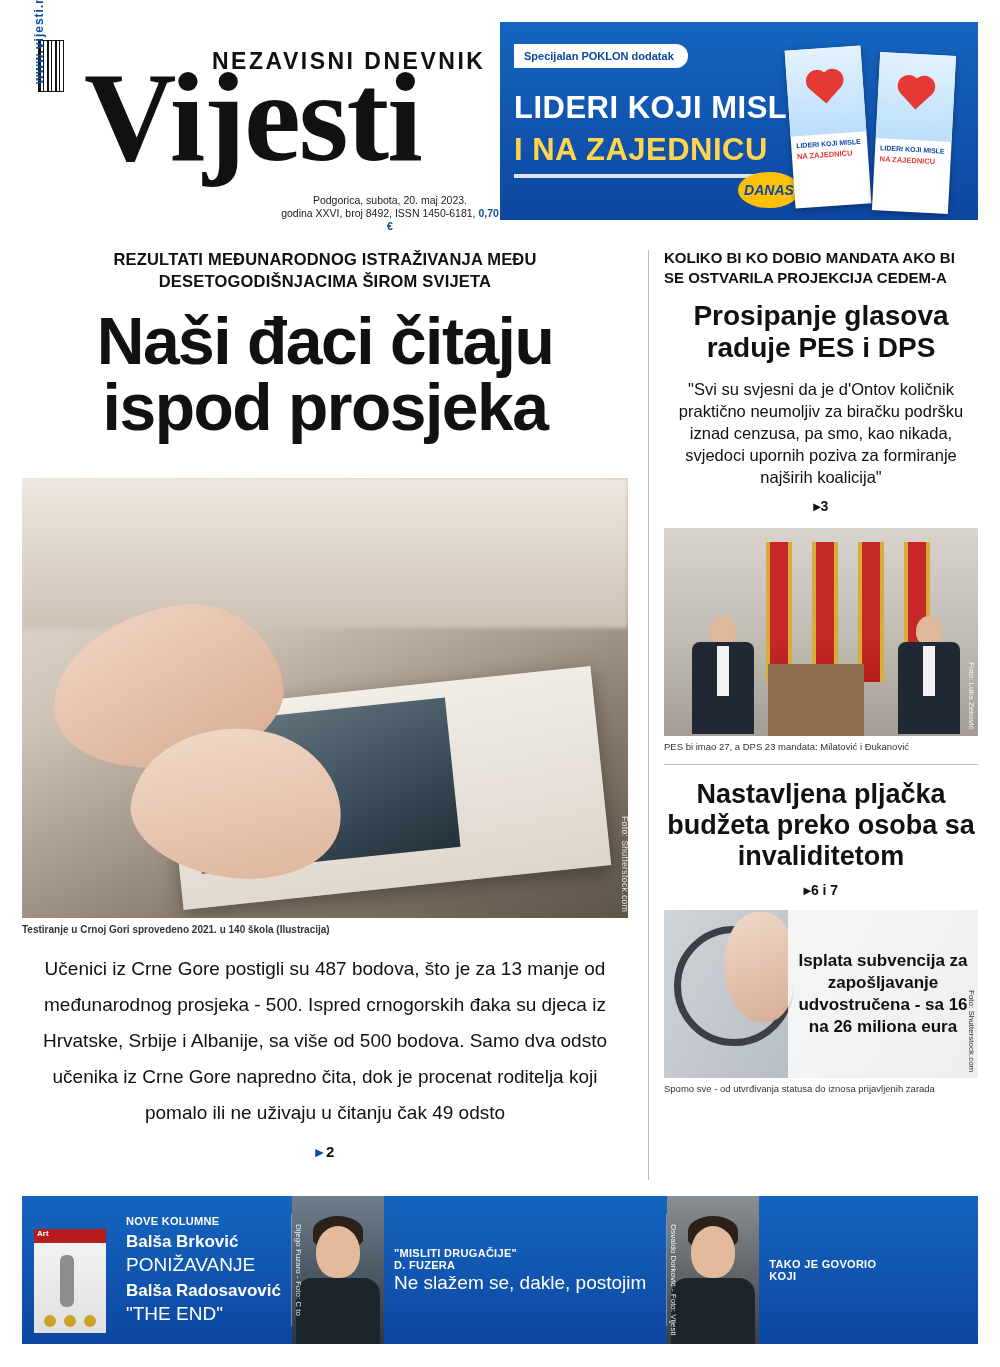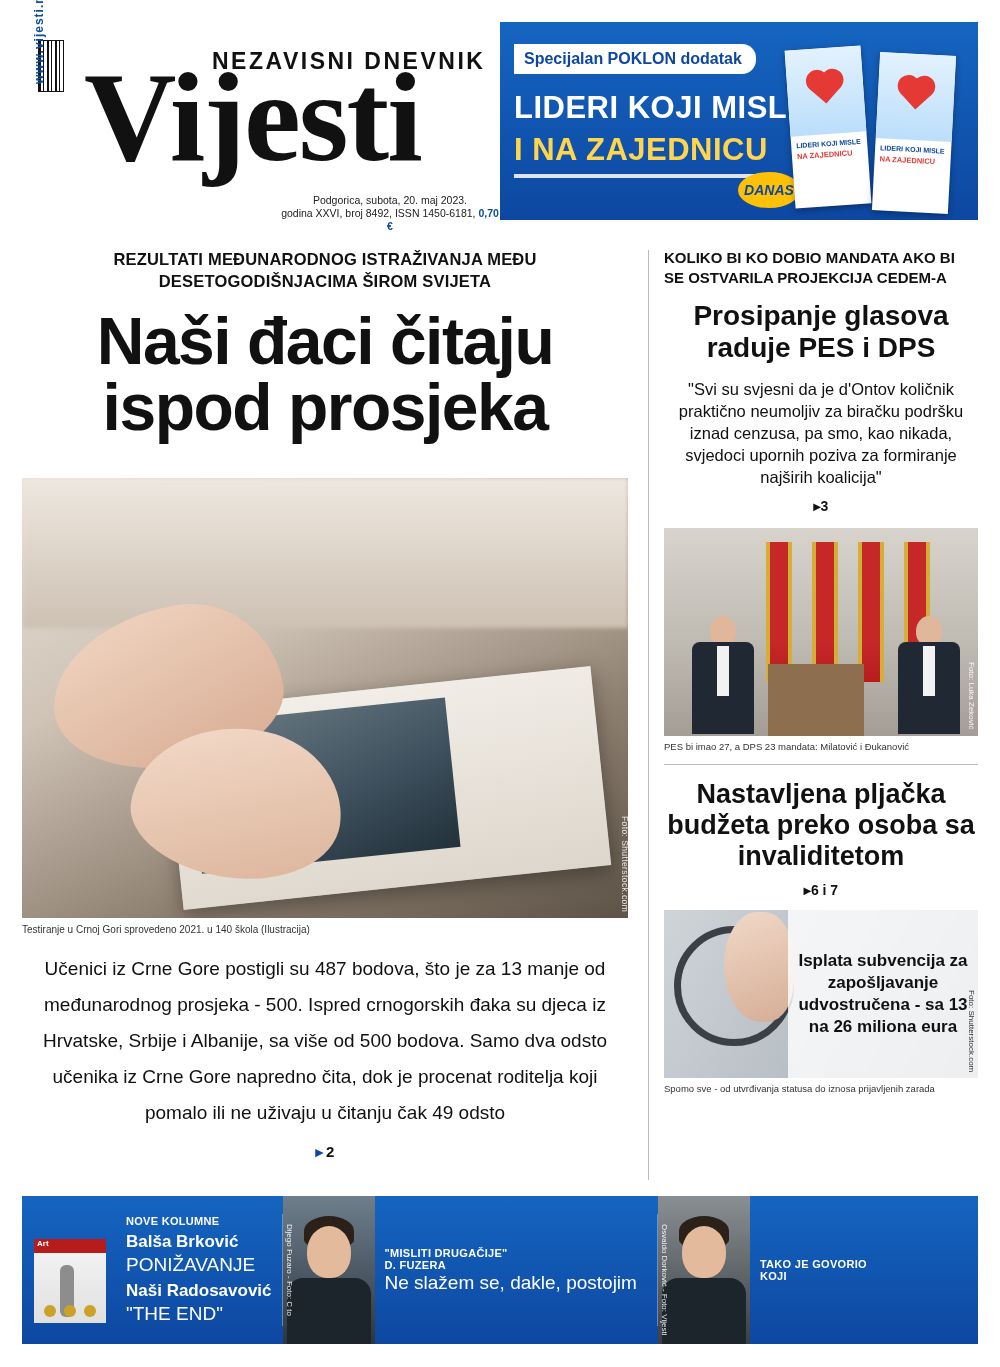--- a/index.html
+++ b/index.html
@@ -46,21 +46,21 @@
   .mast-info .price { color: #0b4fa2; font-weight: bold; }
 
   .mast-right {
     position: relative; width: 478px; height: 198px;
     background: linear-gradient(180deg, #1565c0 0%, #0d47a1 100%);
     overflow: hidden;
   }
   .ad-badge {
     position: absolute; left: 14px; top: 22px;
     background: #ffffff; color: #0d47a1;
-    font-size: 16px; font-weight: bold; padding: 6px 14px 6px 10px;
+    font-size: 11px; font-weight: bold; padding: 6px 14px 6px 10px;
     border-radius: 0 14px 14px 0;
   }
   .ad-line1 {
     position: absolute; left: 14px; top: 68px;
     font-size: 31px; font-weight: bold; color: #ffffff; letter-spacing: 0.5px;
   }
   .ad-line2 {
     position: absolute; left: 14px; top: 110px;
     font-size: 31px; font-weight: bold; color: #ffd54f; letter-spacing: 0.5px;
   }
@@ -132,21 +132,21 @@
   .lp-blur-top {
     position: absolute; left: 0; top: 0; width: 606px; height: 150px;
     background: linear-gradient(180deg,#efe8e0,#cdc1b3);
     filter: blur(2px);
   }
   .credit-vert {
     position: absolute; right: -2px; bottom: 6px;
     writing-mode: vertical-rl; text-orientation: mixed;
     font-size: 8.5px; color: #ffffff; opacity: .85; letter-spacing: .4px;
   }
-  .caption { margin-top: 6px; font-size: 10px; color: #333; }
+  .caption { margin-top: 6px; font-size: 10px; color: #333; font-weight: bold; }
   .lead-body {
     margin-top: 16px; text-align: center;
     font-size: 19px; line-height: 36px; color: #111;
     padding: 0 18px;
   }
   .page-ref {
     margin-top: 12px; text-align: center; font-size: 15px; font-weight: bold; color: #111;
   }
   .page-ref .arrow { color: #0d47a1; margin-right: 3px; }
 
@@ -214,21 +214,21 @@
   .r-photo2-credit { position: absolute; right: 2px; bottom: 6px; writing-mode: vertical-rl; font-size: 8px; color: #333; }
   .r-caption2 { margin-top: 5px; font-size: 9.5px; color: #333; }
 
   
   .strip {
     position: absolute; left: 22px; top: 1196px; width: 956px; height: 148px;
     background: linear-gradient(180deg,#1565c0,#0d47a1); display: flex; align-items: stretch;
   }
   .strip-cell { position: relative; display: flex; align-items: center; }
   .mini-cover {
-    width: 72px; height: 84px; margin: 22px 10px 0 12px;
+    width: 72px; height: 104px; margin: 22px 10px 0 12px;
     background: linear-gradient(180deg,#f5f5f5,#e0e0e0); position: relative; overflow: hidden;
   }
   .mini-cover .mc-top { height: 14px; background: #b71c1c; color: #fff; font-size: 8px; font-weight: bold; padding-left: 3px; }
   .mini-cover .mc-fig { position: absolute; left: 26px; top: 26px; width: 14px; height: 52px; background: #8d8d8d; border-radius: 6px; }
   .mini-cover .mc-dot { position: absolute; width: 12px; height: 12px; border-radius: 50%; background: #c9a227; bottom: 6px; }
   .strip-text { color: #fff; padding: 0 10px; }
   .strip-label { font-size: 11px; font-weight: bold; letter-spacing: .3px; }
   .strip-name { font-size: 17px; font-weight: bold; margin-top: 4px; line-height: 21px; }
   .strip-title { font-size: 19px; line-height: 23px; margin-top: 1px; }
   .strip-portrait { width: 92px; height: 148px; position: relative; overflow: hidden; }
@@ -348,42 +348,42 @@
     <div class="r-ref2">
       <span class="arrow">▸</span><span>6 i 7</span>
     </div>
 
     <div class="r-photo2">
       <div class="wheel">
         <div class="wheel-hub"></div>
       </div>
       <div class="hand-w"></div>
       <div class="r-overlay">
-        <span>Isplata subvencija za zapošljavanje udvostručena - sa 13 na 26 miliona eura</span>
+        <span>Isplata subvencija za zapošljavanje udvostručena - sa 16 na 26 miliona eura</span>
       </div>
       <div class="r-photo2-credit">Foto: Shutterstock.com</div>
     </div>
     <div class="r-caption2">Spomo sve - od utvrđivanja statusa do iznosa prijavljenih zarada</div>
   </div>
 
   <div class="strip">
 
     <div class="strip-cell">
       <div class="mini-cover">
         <div class="mc-top">Art</div>
         <div class="mc-fig"></div>
         <div class="mc-dot" style="left:10px"></div>
         <div class="mc-dot" style="left:30px"></div>
         <div class="mc-dot" style="left:50px"></div>
       </div>
       <div class="strip-text">
         <div class="strip-label">NOVE KOLUMNE</div>
         <div class="strip-name">Balša Brković</div>
         <div class="strip-title">PONIŽAVANJE</div>
-        <div class="strip-name">Naši Radosavović</div>
+        <div class="strip-name">Balša Radosavović</div>
         <div class="strip-title">"THE END"</div>
       </div>
     </div>
 
     <div class="strip-sep"></div>
 
     <div class="strip-cell">
       <div class="strip-portrait portrait-a">
         <div class="phair"></div>
         <div class="pface"></div>

